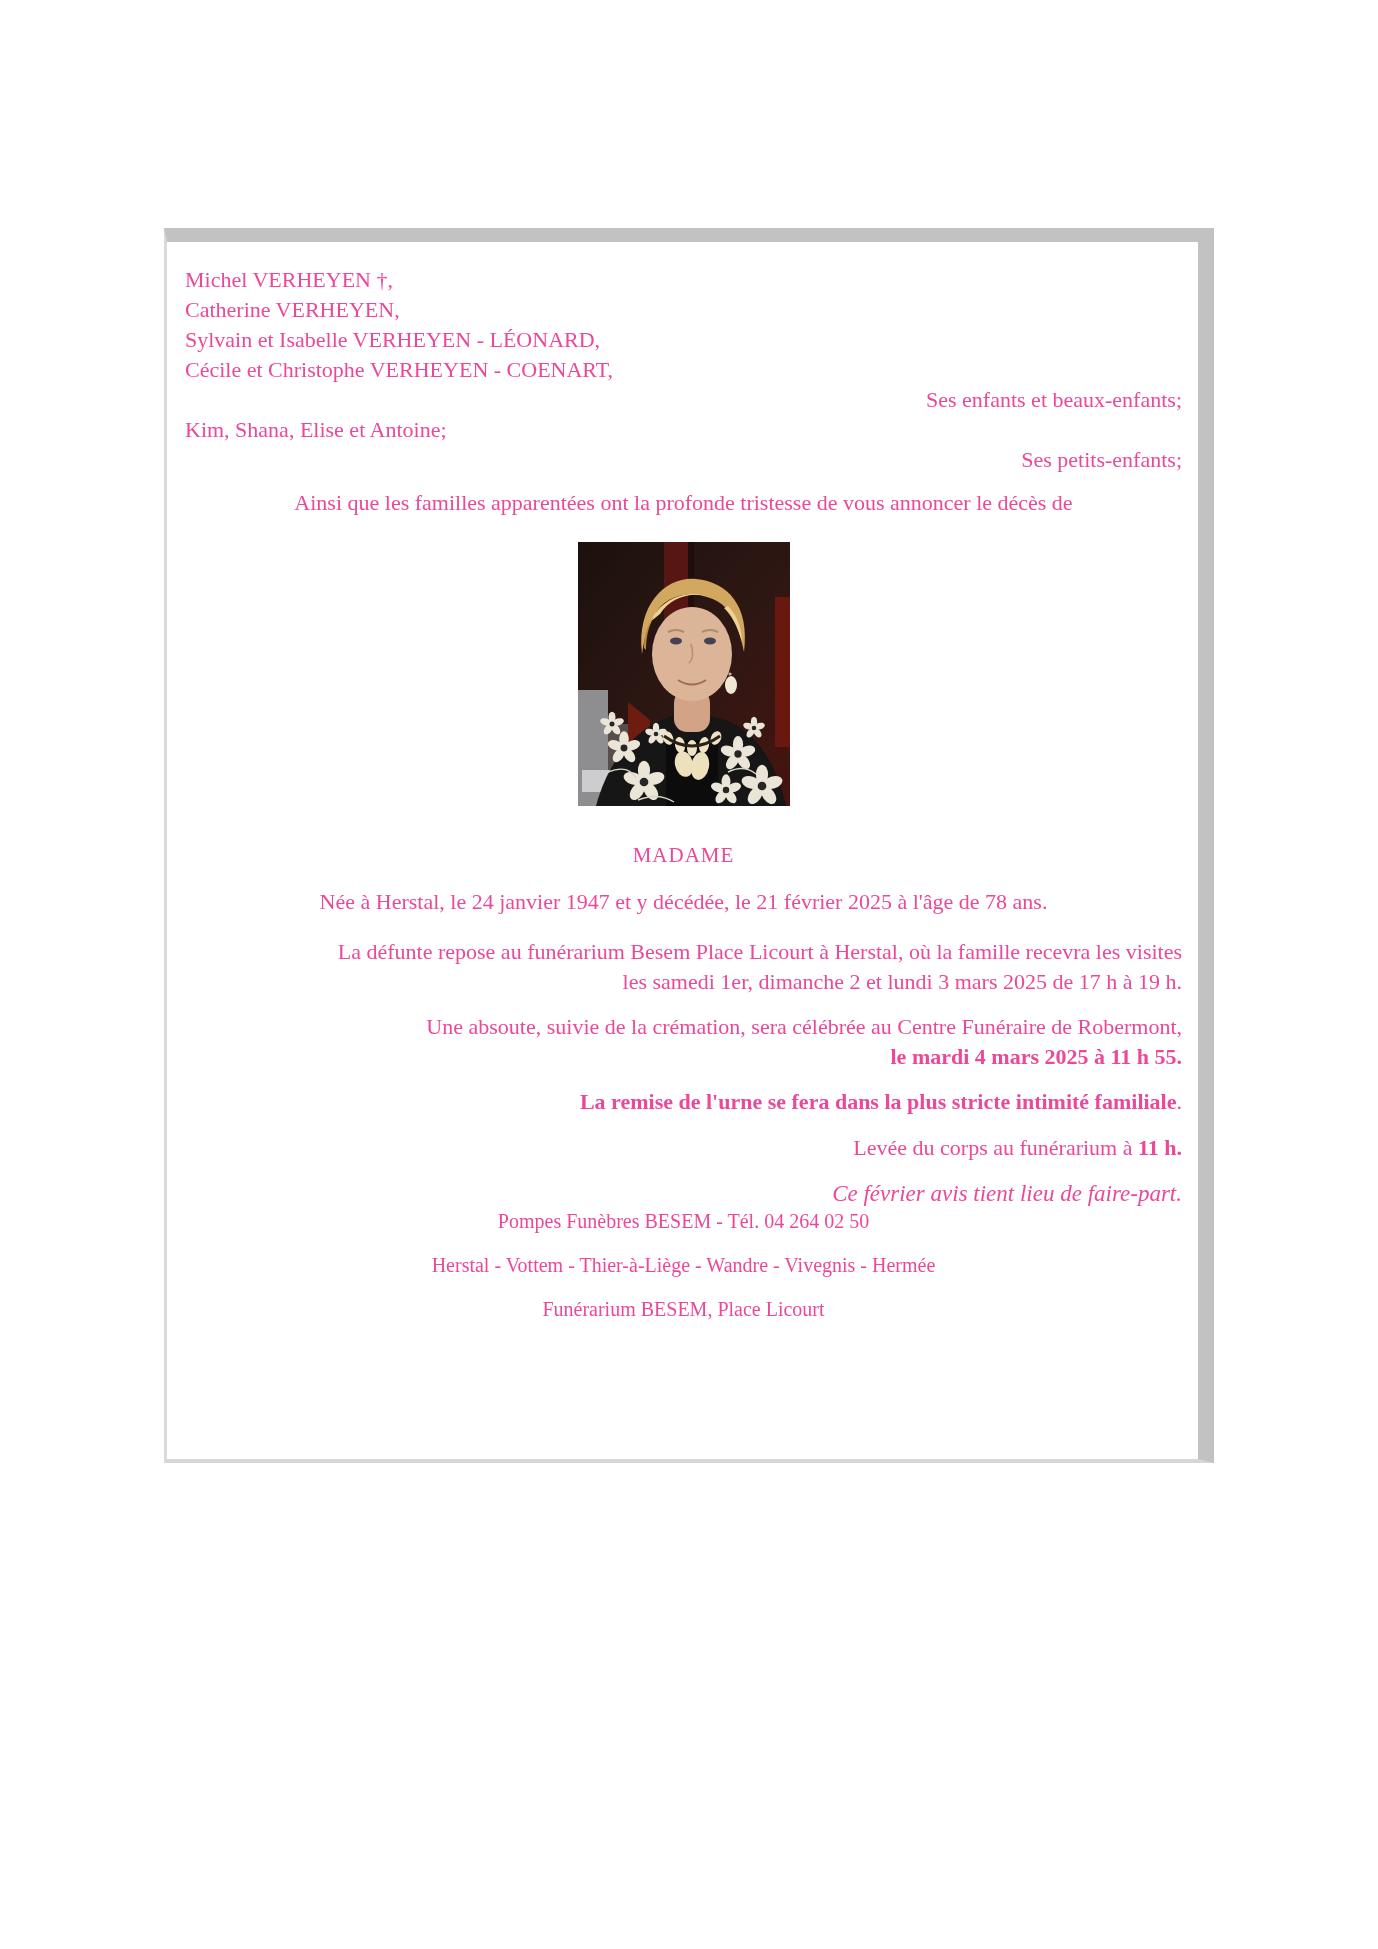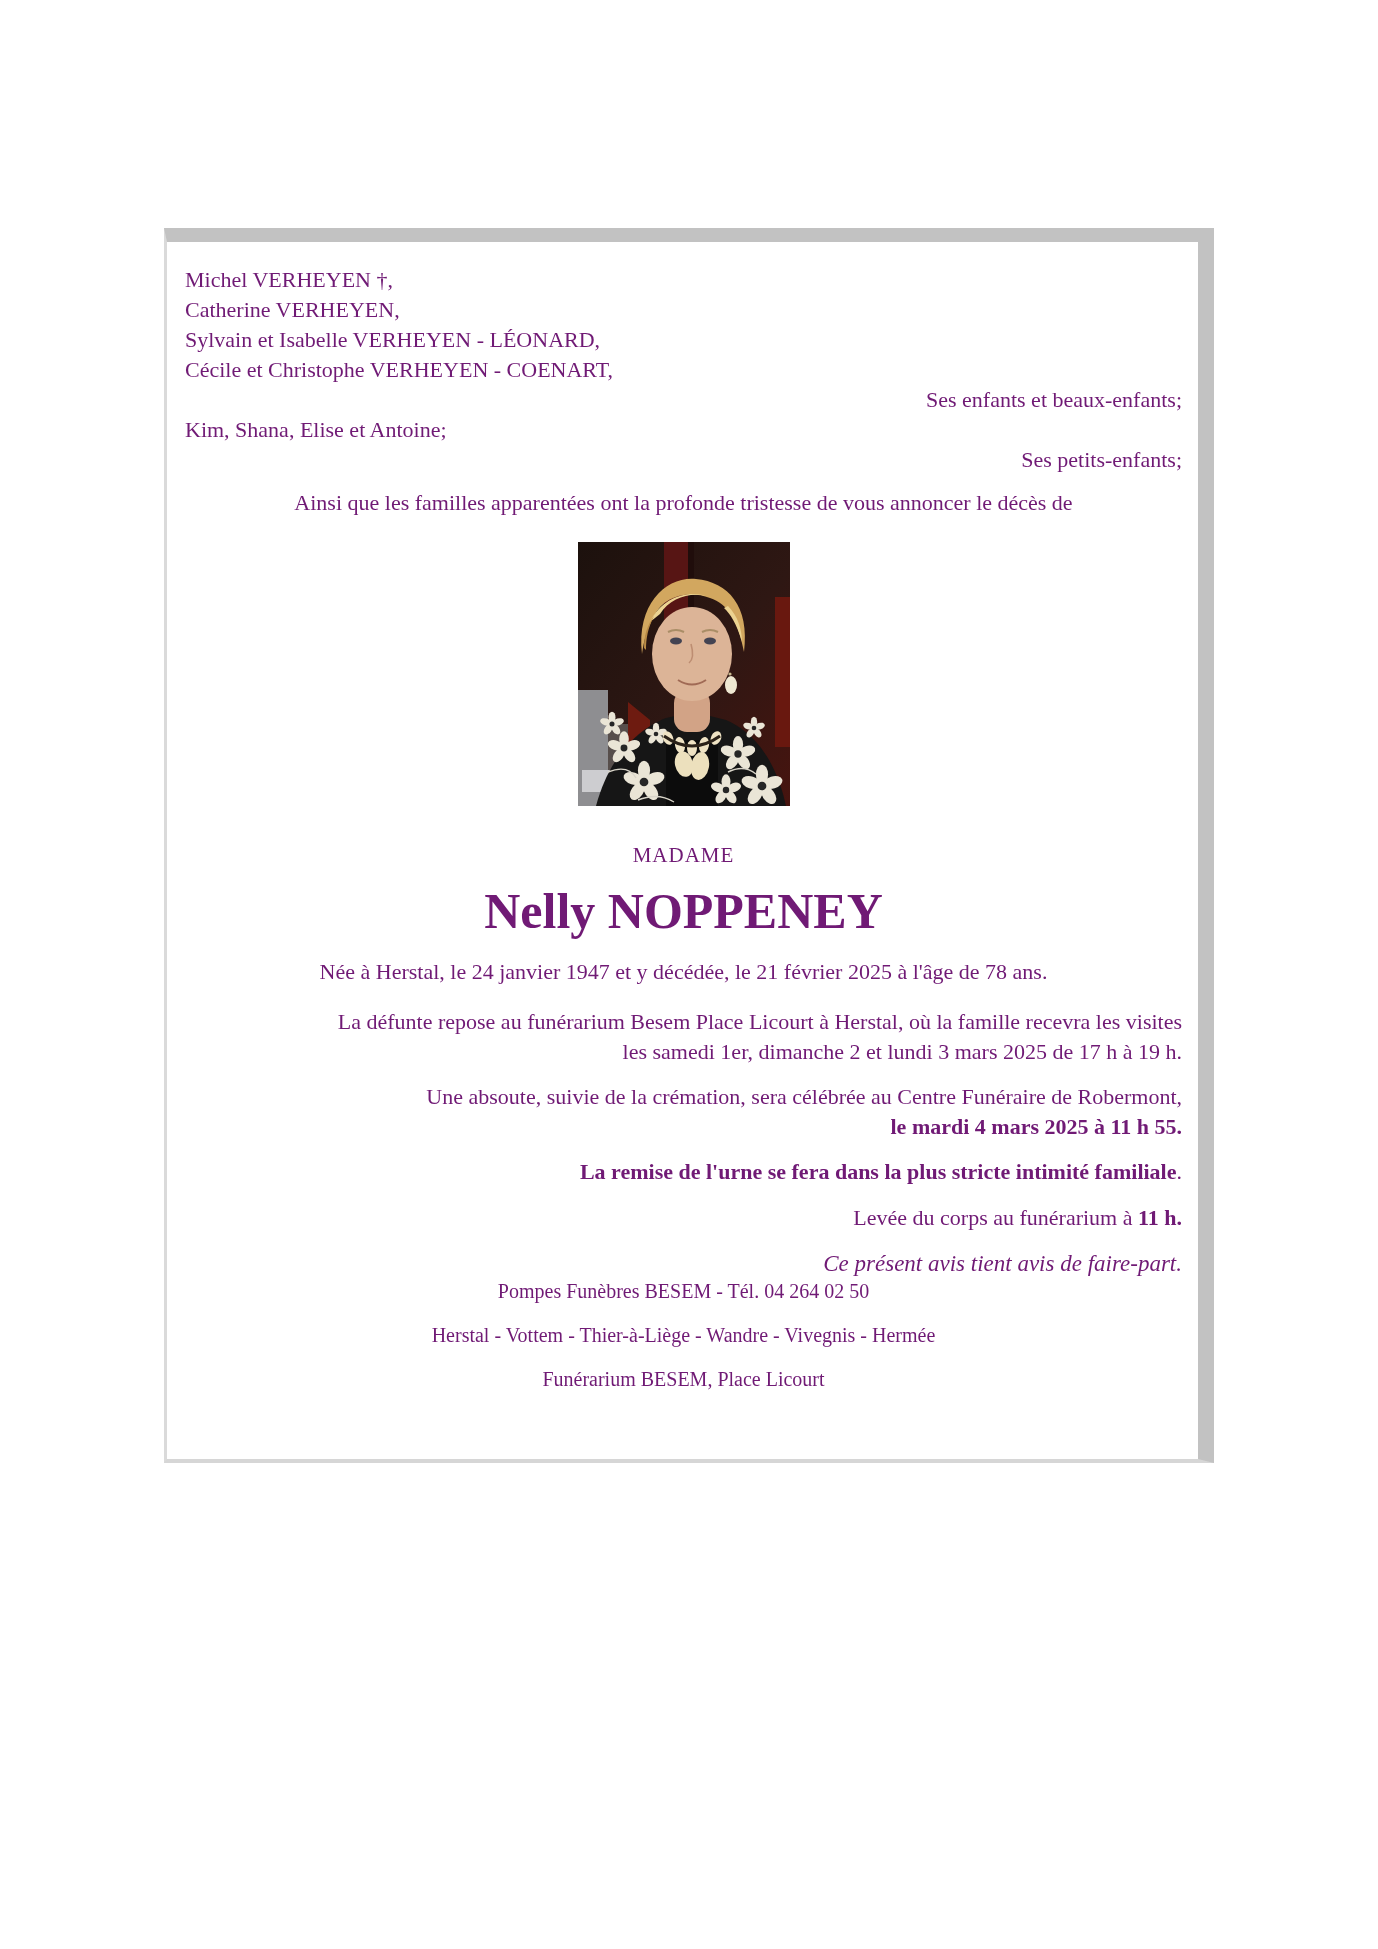--- a/index.html
+++ b/index.html
@@ -2,21 +2,21 @@
 <html><head>
 <meta charset="utf-8">
 <style>
   * { margin:0; padding:0; box-sizing:border-box; }
   body { background:#ffffff; }
   .page {
     position:relative;
     width:1378px; height:1949px;
     background:#ffffff;
     font-family:"Liberation Serif", serif;
-    color:#701a75;
+    color:#ec4899;
   }
   .card {
     position:absolute; left:164px; top:228px;
     width:1050px; height:1235px;
     background:#ffffff;
     border-top:14px solid #c2c2c2;
     border-right:16px solid #c2c2c2;
     border-left:3px solid #dadada;
     border-bottom:4px solid #d6d6d6;
     padding:23px 16px 0 18px;
@@ -131,41 +131,40 @@
           <ellipse cx="126" cy="203" rx="5" ry="8" fill="#efe3c4" transform="rotate(10 126 203)"></ellipse>
           <ellipse cx="138" cy="196" rx="5" ry="7" fill="#efe3c4" transform="rotate(24 138 196)"></ellipse>
           <ellipse cx="106" cy="222" rx="9" ry="13" fill="#ece0bd" transform="rotate(-12 106 222)"></ellipse>
           <ellipse cx="122" cy="224" rx="9" ry="14" fill="#ece0bd" transform="rotate(10 122 224)"></ellipse>
           <path d="M86 194 Q114 214 142 194" stroke="#2a2118" stroke-width="3" fill="none"></path>
         </svg>
       </div>
     </div>
 
     <div class="madame">MADAME</div>
-    <h1 class="deceased-name">Nelly NOPPENEY</h1>
     <div class="birth-death">Née à Herstal, le 24 janvier 1947 et y décédée, le 21 février 2025 à l'âge de 78 ans.</div>
 
     <p class="para p-visits">
       <span>La défunte repose au funérarium Besem Place Licourt à Herstal, où la famille recevra les visites</span><br>
       <span>les samedi 1er, dimanche 2 et lundi 3 mars 2025 de 17 h à 19 h.</span>
     </p>
 
     <p class="para p-ceremony">
       <span>Une absoute, suivie de la crémation, sera célébrée au Centre Funéraire de Robermont,</span><br>
       <span class="bold">le mardi 4 mars 2025 à 11 h 55.</span>
     </p>
 
     <p class="para p-urn">
       <span>La remise de l'urne se fera dans la plus stricte intimité familiale</span><span class="normal">.</span>
     </p>
 
     <p class="para p-levee">
       <span>Levée du corps au funérarium à </span><span class="bold">11 h.</span>
     </p>
 
-    <p class="para p-notice">Ce présent avis tient avis de faire-part.</p>
+    <p class="para p-notice">Ce février avis tient lieu de faire-part.</p>
 
     <p class="small p-home">Pompes Funèbres BESEM - Tél. 04 264 02 50</p>
     <p class="small p-locations">Herstal - Vottem - Thier-à-Liège - Wandre - Vivegnis - Hermée</p>
     <p class="small p-funerarium">Funérarium BESEM, Place Licourt</p>
 
   </div>
 </div>
 
 </body></html>

